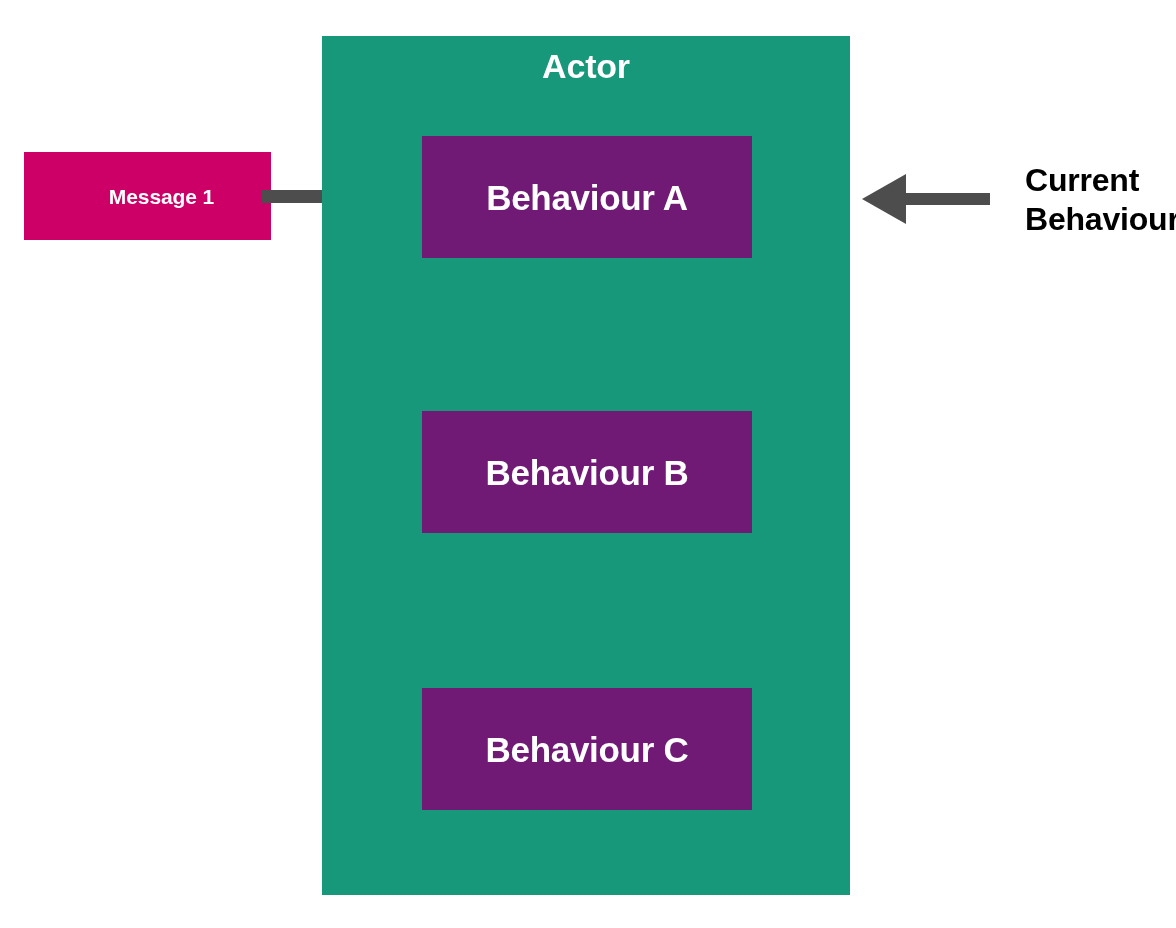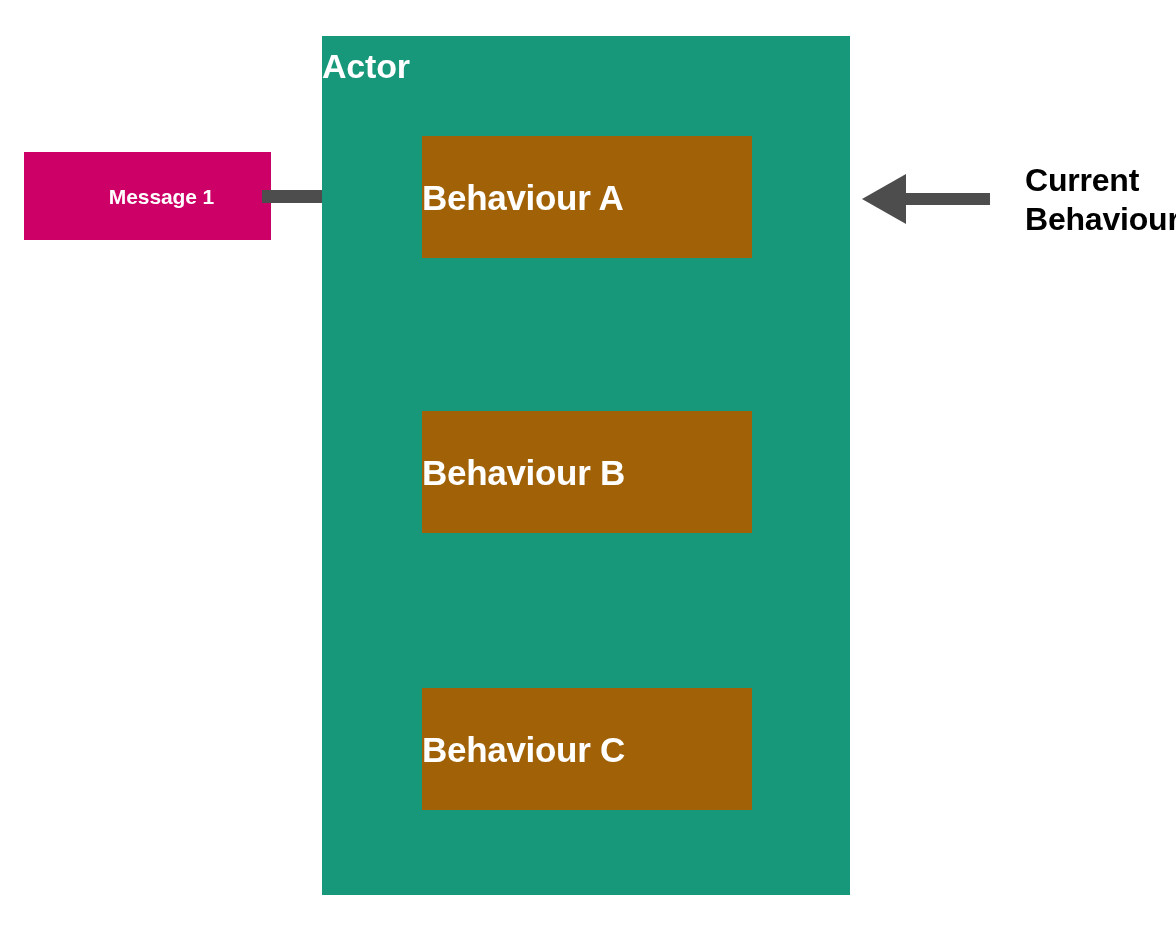--- a/index.html
+++ b/index.html
@@ -29,37 +29,38 @@
     width: 528px;
     height: 859px;
     background: #17987b;
   }
 
   .actor-title {
     position: absolute;
     left: 0;
     top: 8px;
     width: 528px;
+    text-align: center;
     color: #ffffff;
     font-size: 34px;
     font-weight: bold;
     letter-spacing: -0.2px;
     line-height: 44px;
   }
 
   
   .behaviour-box {
     position: absolute;
     left: 422px;
     width: 330px;
     height: 122px;
-    background: #a16207;
+    background: #701a75;
     display: flex;
     align-items: center;
-    justify-content: flex-start;
+    justify-content: center;
   }
   .behaviour-box.b-a { top: 136px; }
   .behaviour-box.b-b { top: 411px; }
   .behaviour-box.b-c { top: 688px; }
 
   .behaviour-label {
     color: #ffffff;
     font-size: 35px;
     font-weight: bold;
     letter-spacing: -0.3px;

